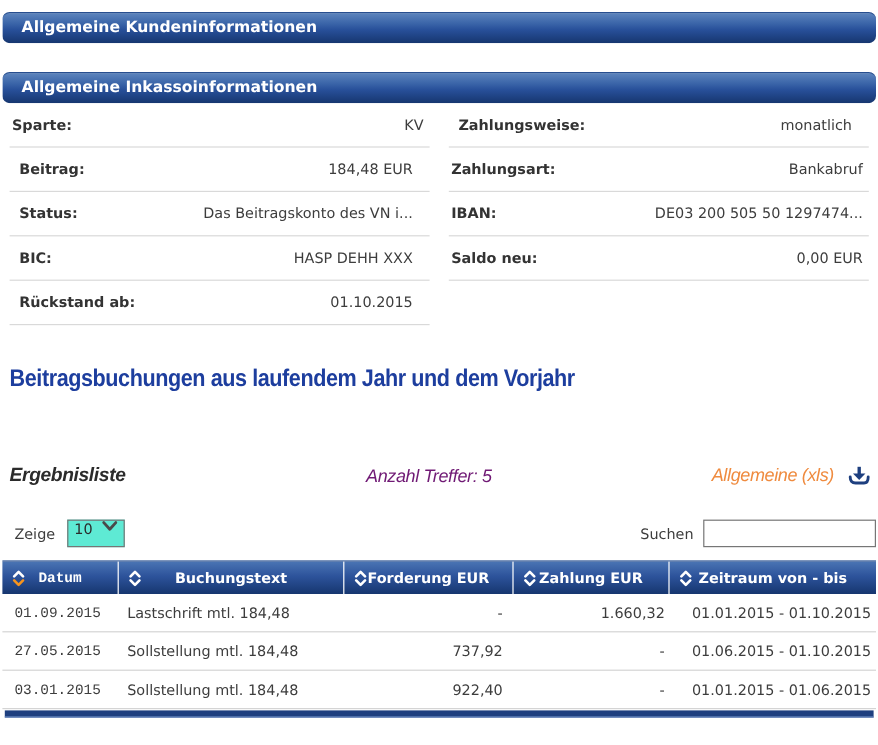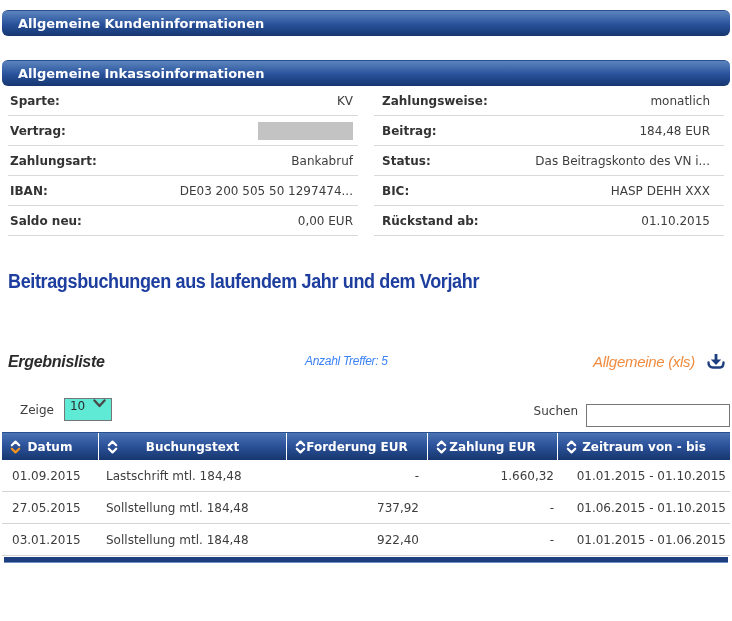--- a/index.html
+++ b/index.html
@@ -29,55 +29,55 @@
   .redacted.small { width:95px; height:18px; margin-left:auto; }
   .lbl { font-weight:bold; color:#333; }
   .gap-after { margin-bottom:24px; }
 
   
   .info-grid {
     margin:0 8px; display:grid;
     grid-template-columns:1fr 1fr; column-gap:16px;
   }
   .cell {
-    display:flex; align-items:center; height:30px;
+    display:flex; align-items:center; height:37px;
     border-bottom:1px solid #d9d9d9;
   }
   .cell.left  { padding:0 5px 0 2px; }
   .cell.right { padding:0 14px 0 8px; }
   .cell .val { margin-left:auto; text-align:right; }
 
   
   .big-heading {
     margin:34px 8px 0 8px; color:#1d3e9e; font-weight:bold;
     font-family:"Liberation Sans",sans-serif; font-size:20px;
     letter-spacing:-0.4px; transform:scaleX(0.9); transform-origin:left center;
     white-space:nowrap;
   }
 
   
   .results-bar { position:relative; height:24px; margin-top:58px; font-family:"Liberation Sans",sans-serif;font-style:italic; }
   .results-title { position:absolute; left:8px; top:2px; font-size:16px; font-weight:bold; color:#2b2b2b; letter-spacing:-0.3px; }
-  .results-count { position:absolute; left:305px; top:3px; font-size:12px; color:#3b82f6; letter-spacing:-0.3px; }
+  .results-count { position:absolute; left:305px; top:3px; font-size:15px; color:#701a75; letter-spacing:-0.3px; }
   .export-link {
     position:absolute; right:6px; top:2px; display:flex; align-items:center; gap:11px;
     font-size:15px; color:#ef8b3f; letter-spacing:-0.3px; cursor:pointer; text-decoration:none;
   }
   .dl-icon { display:block; }
 
   
   .controls-row { position:relative; height:24px; margin-top:22px; }
-  .show-group { position:absolute; left:20px; top:1px; display:flex; align-items:center; gap:10px; }
+  .show-group { position:absolute; left:12px; top:1px; display:flex; align-items:center; gap:10px; }
   .fake-select {
     width:48px; height:23px; border:1px solid #767676; background:#5eead4;
     display:flex; align-items:flex-start; padding:0 5px; cursor:pointer;
   }
   .fake-select .sel-val { font-size:12px; color:#2b2b2b; }
   .fake-select svg { margin-left:auto; }
-  .search-group { position:absolute; right:2px; top:7px; display:flex; align-items:flex-start; gap:8px; }
+  .search-group { position:absolute; right:2px; top:1px; display:flex; align-items:center; gap:8px; }
   .search-input {
     width:144px; height:23px; border:1px solid #767676; background:#fff;
     font-family:inherit; font-size:12px; padding:0 4px; outline:none;
   }
 
   
   .grid-table { margin:11px 2px 0 2px; }
   .thead { display:flex; height:28px;
     background:linear-gradient(180deg,#4a74b3 0%,#2d539b 45%,#16366f 100%);
     border-top:1px solid #274e8f;
@@ -87,21 +87,21 @@
     color:#fff; font-weight:bold; font-size:12px; cursor:pointer;
     border-right:1px solid #fff;
   }
   .th:last-child { border-right:none; }
   .sort-icon { position:absolute; left:8px; top:6px; }
   .sort-icon path { fill:none; stroke:#fff; stroke-width:2.2; stroke-linecap:round; stroke-linejoin:round; }
   .th.sorted-desc .sort-icon path.dn { stroke:#f7941d; }
 
   .tr { display:flex; height:32px; align-items:center; border-bottom:1px solid #d4d4d4; font-size:12px; color:#3d3d3d; }
   .td { overflow:hidden; white-space:nowrap; }
-  .c1 { width:97px; padding-left:10px; }
+  .c1 { width:97px; padding-left:10px;font-family:Liberation Mono, monospace; }
   .c2 { width:188px; padding-left:7px; }
   .c3 { width:141px; text-align:right; padding-right:9px; }
   .c4 { width:130px; text-align:right; padding-right:4px; }
   .c5 { flex:1; text-align:right; padding-right:4px; }
 
   .bottom-bar { margin:1px 2px 0 2px; height:6px; background:#1e3f7f; border-bottom:1px solid #6f8fc5; }
 </style>
 </head>
 <body>
 
@@ -117,24 +117,20 @@
 
       <div class="cell left">
         <span class="lbl">Sparte:</span>
         <span class="val">KV</span>
       </div>
       <div class="cell right">
         <span class="lbl">Zahlungsweise:</span>
         <span class="val">monatlich</span>
       </div>
 
-      <div class="cell left">
-        <span class="lbl">Vertrag:</span>
-        <span class="redacted small"></span>
-      </div>
       <div class="cell right">
         <span class="lbl">Beitrag:</span>
         <span class="val">184,48 EUR</span>
       </div>
 
       <div class="cell left">
         <span class="lbl">Zahlungsart:</span>
         <span class="val">Bankabruf</span>
       </div>
       <div class="cell right">

